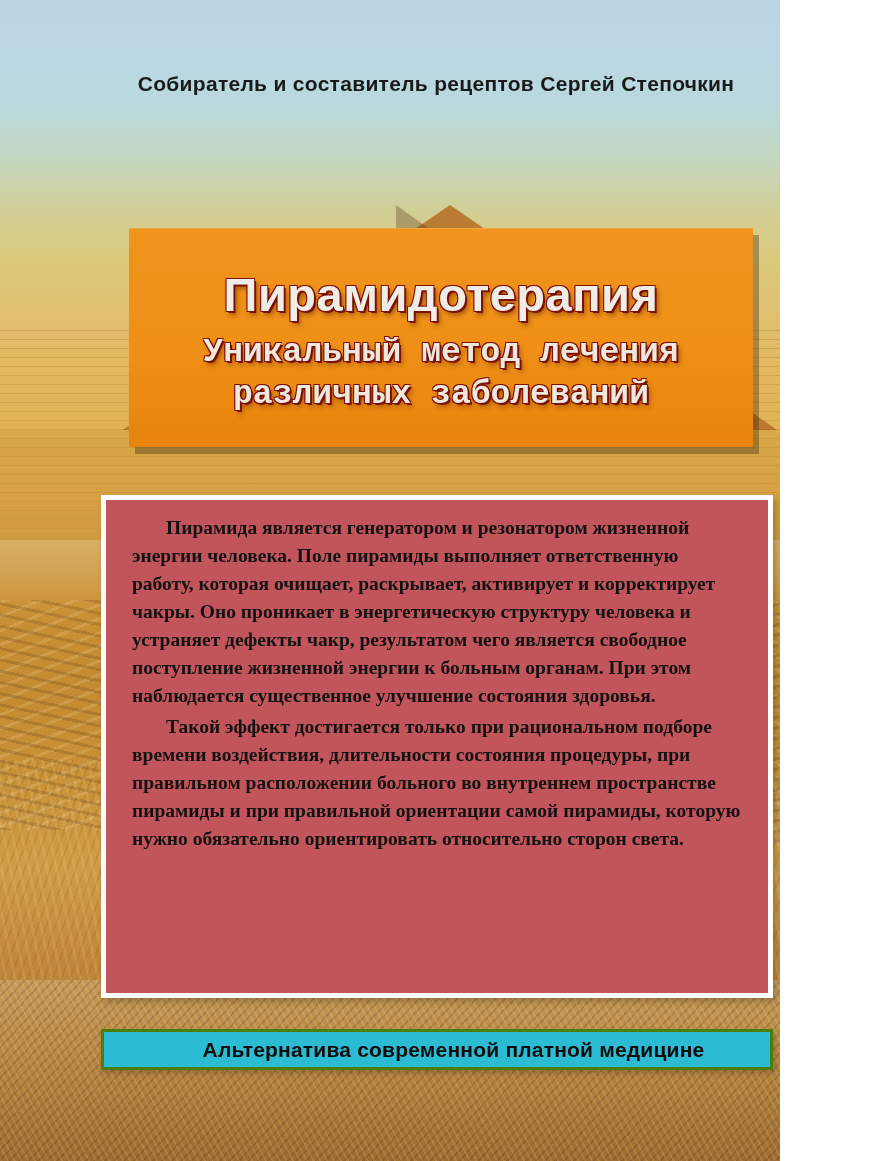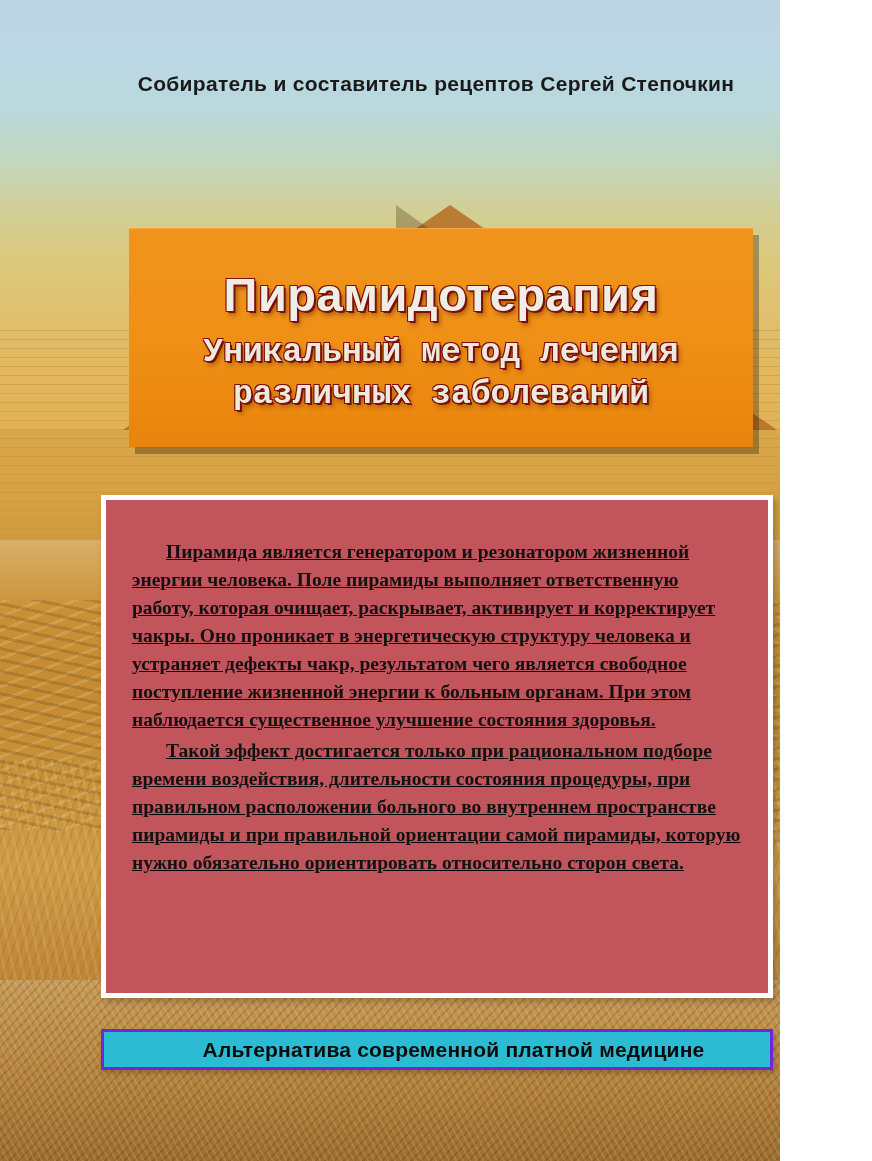--- a/index.html
+++ b/index.html
@@ -193,22 +193,21 @@
     left: 101px;
     top: 495px;
     width: 672px;
     height: 503px;
     background: #c2555c;
     border: 5px solid #ffffff;
     box-sizing: border-box;
     box-shadow: 3px 4px 6px rgba(40,20,0,0.25);
   }
   .text-panel-inner {
-    padding: 38px 26px 18px 26px;
-    text-decoration: underline;
+    padding: 14px 26px 18px 26px;
   }
   .text-panel p {
     margin: 0;
     color: #121212;
     font-size: 19.5px;
     line-height: 1.44;
     font-family: "Liberation Serif", serif;
     font-weight: bold;
     text-indent: 34px;
     text-align: left;
@@ -218,21 +217,21 @@
   }
 
   
   .footer-banner {
     position: absolute;
     left: 101px;
     top: 1029px;
     width: 672px;
     height: 41px;
     background: #2bbcd4;
-    border: 3px solid #6d28d9;
+    border: 3px solid #4d7c0f;
     box-sizing: border-box;
     display: flex;
     align-items: center;
     justify-content: center;
     box-shadow: 2px 3px 5px rgba(40,20,0,0.25);
     padding-left: 33px;
   }
   .footer-banner span {
     color: #0c0c0c;
     font-size: 21px;

